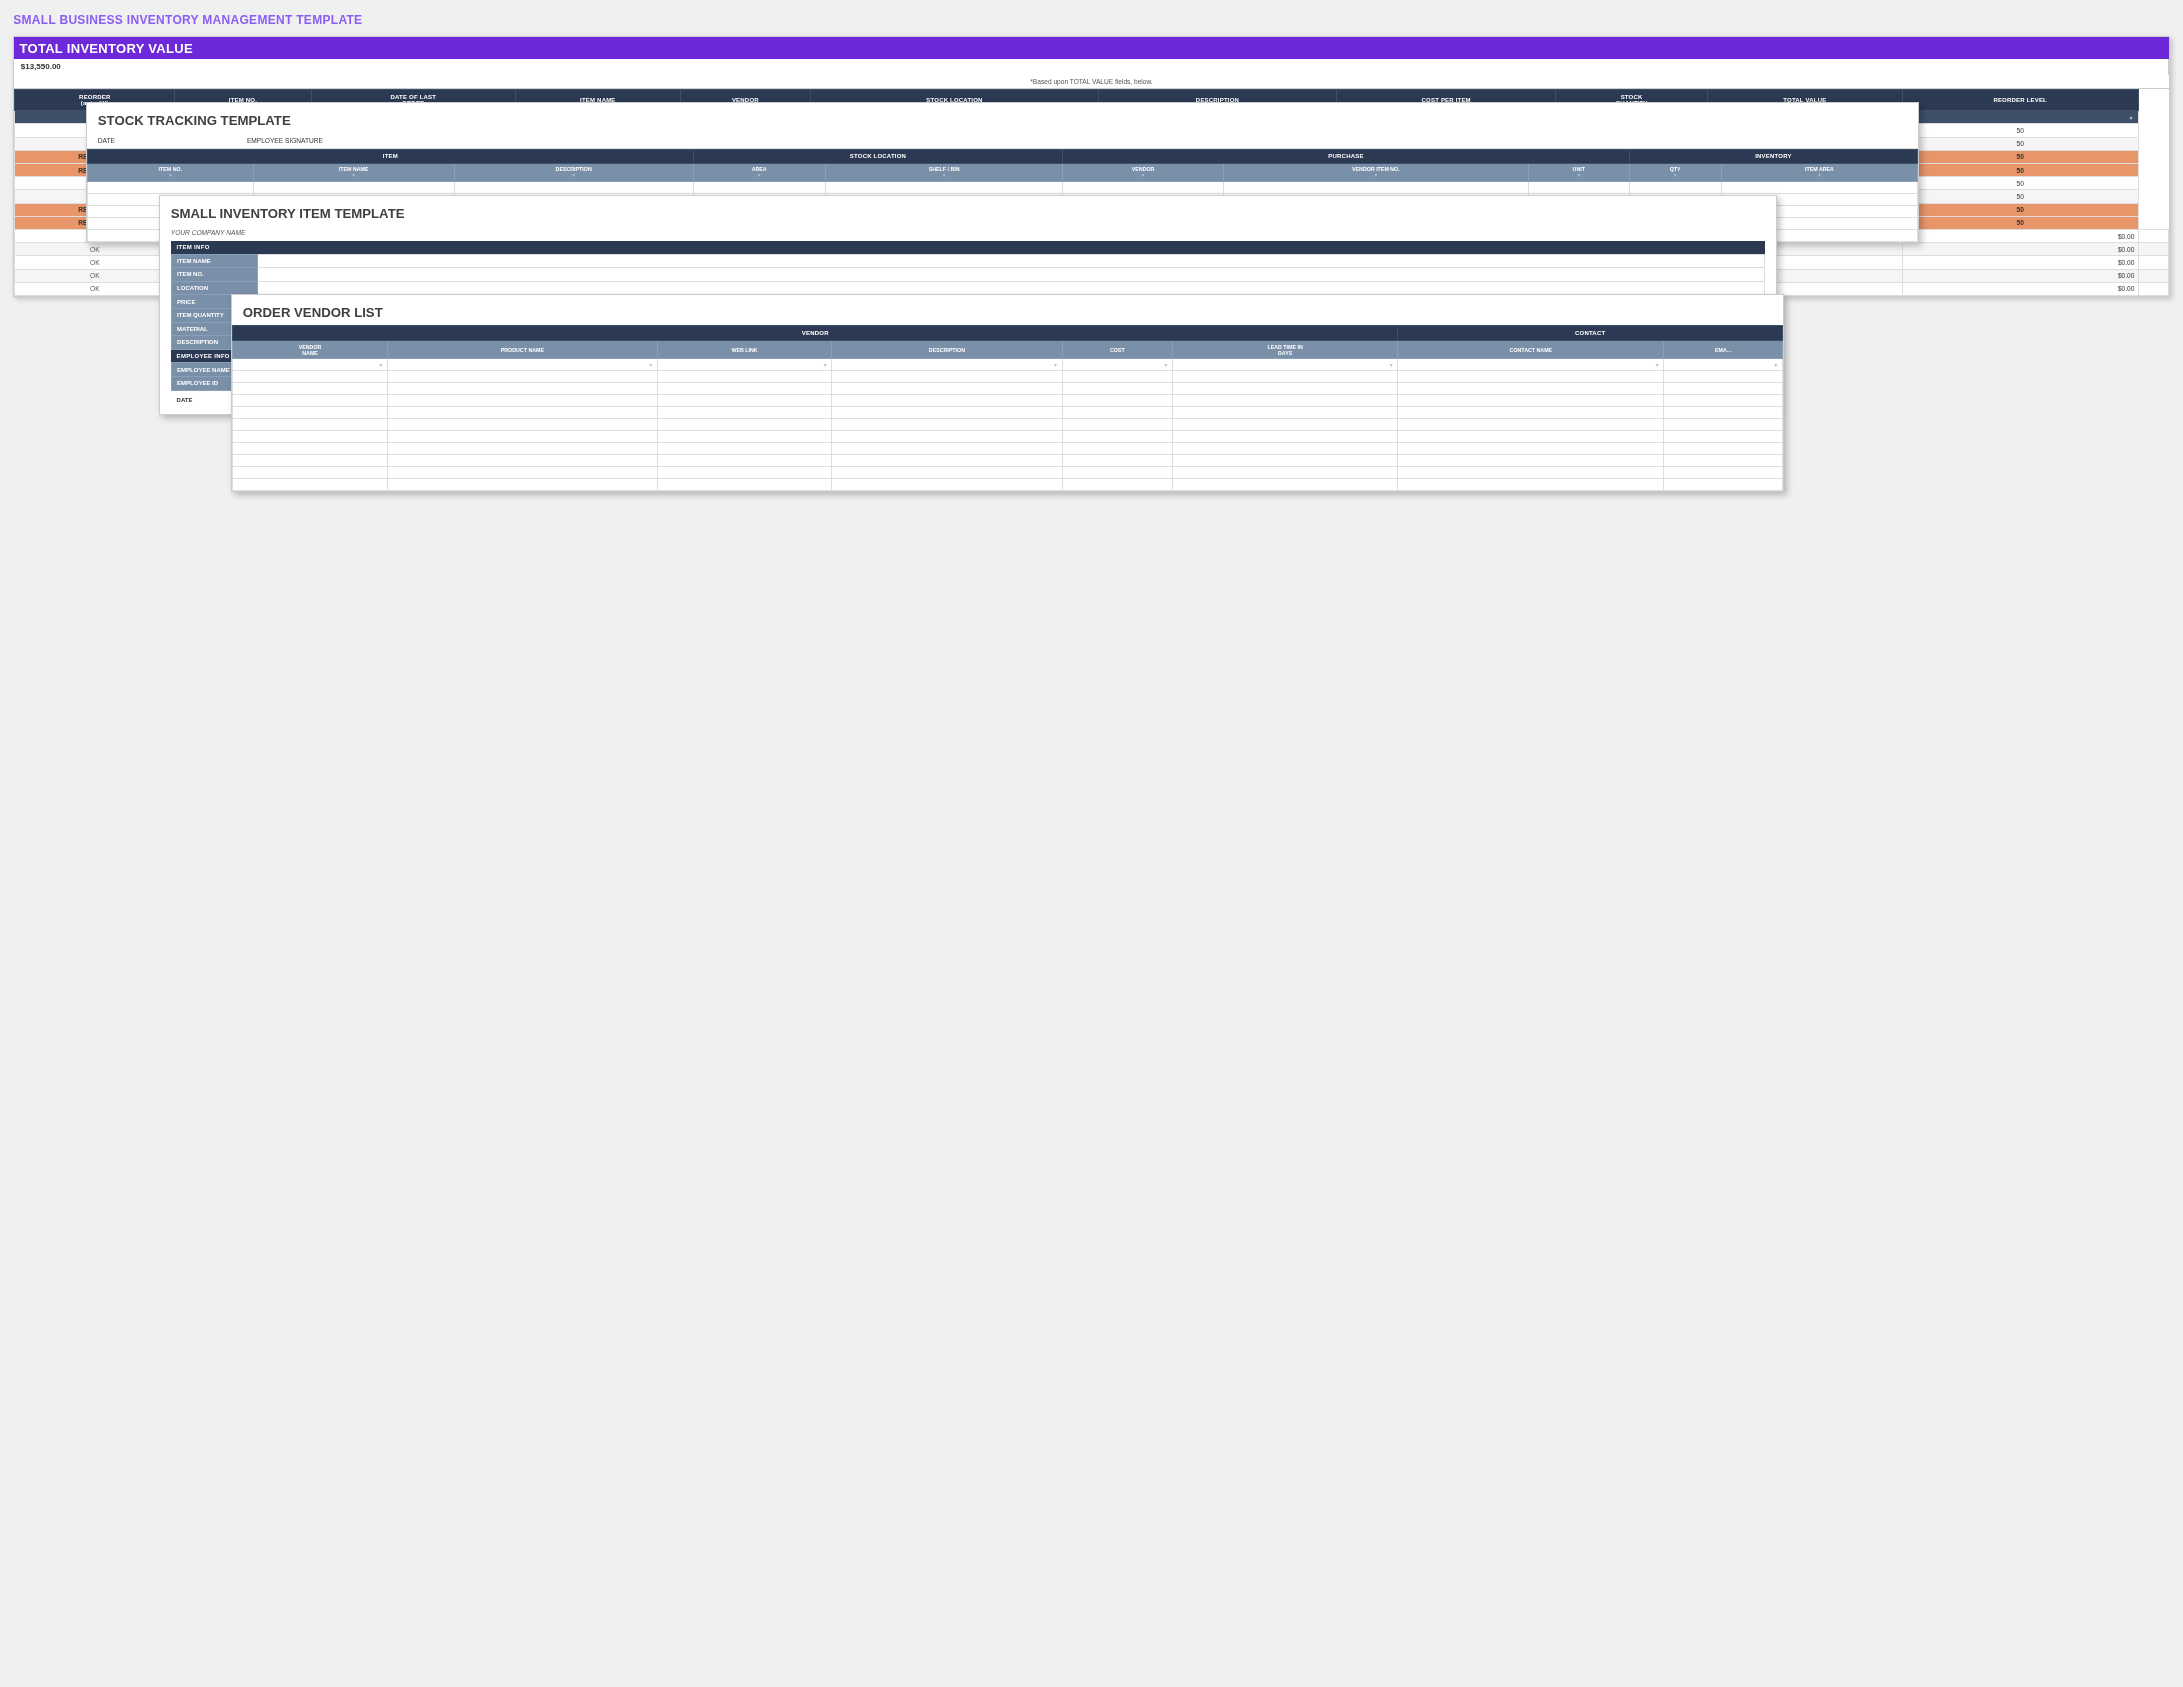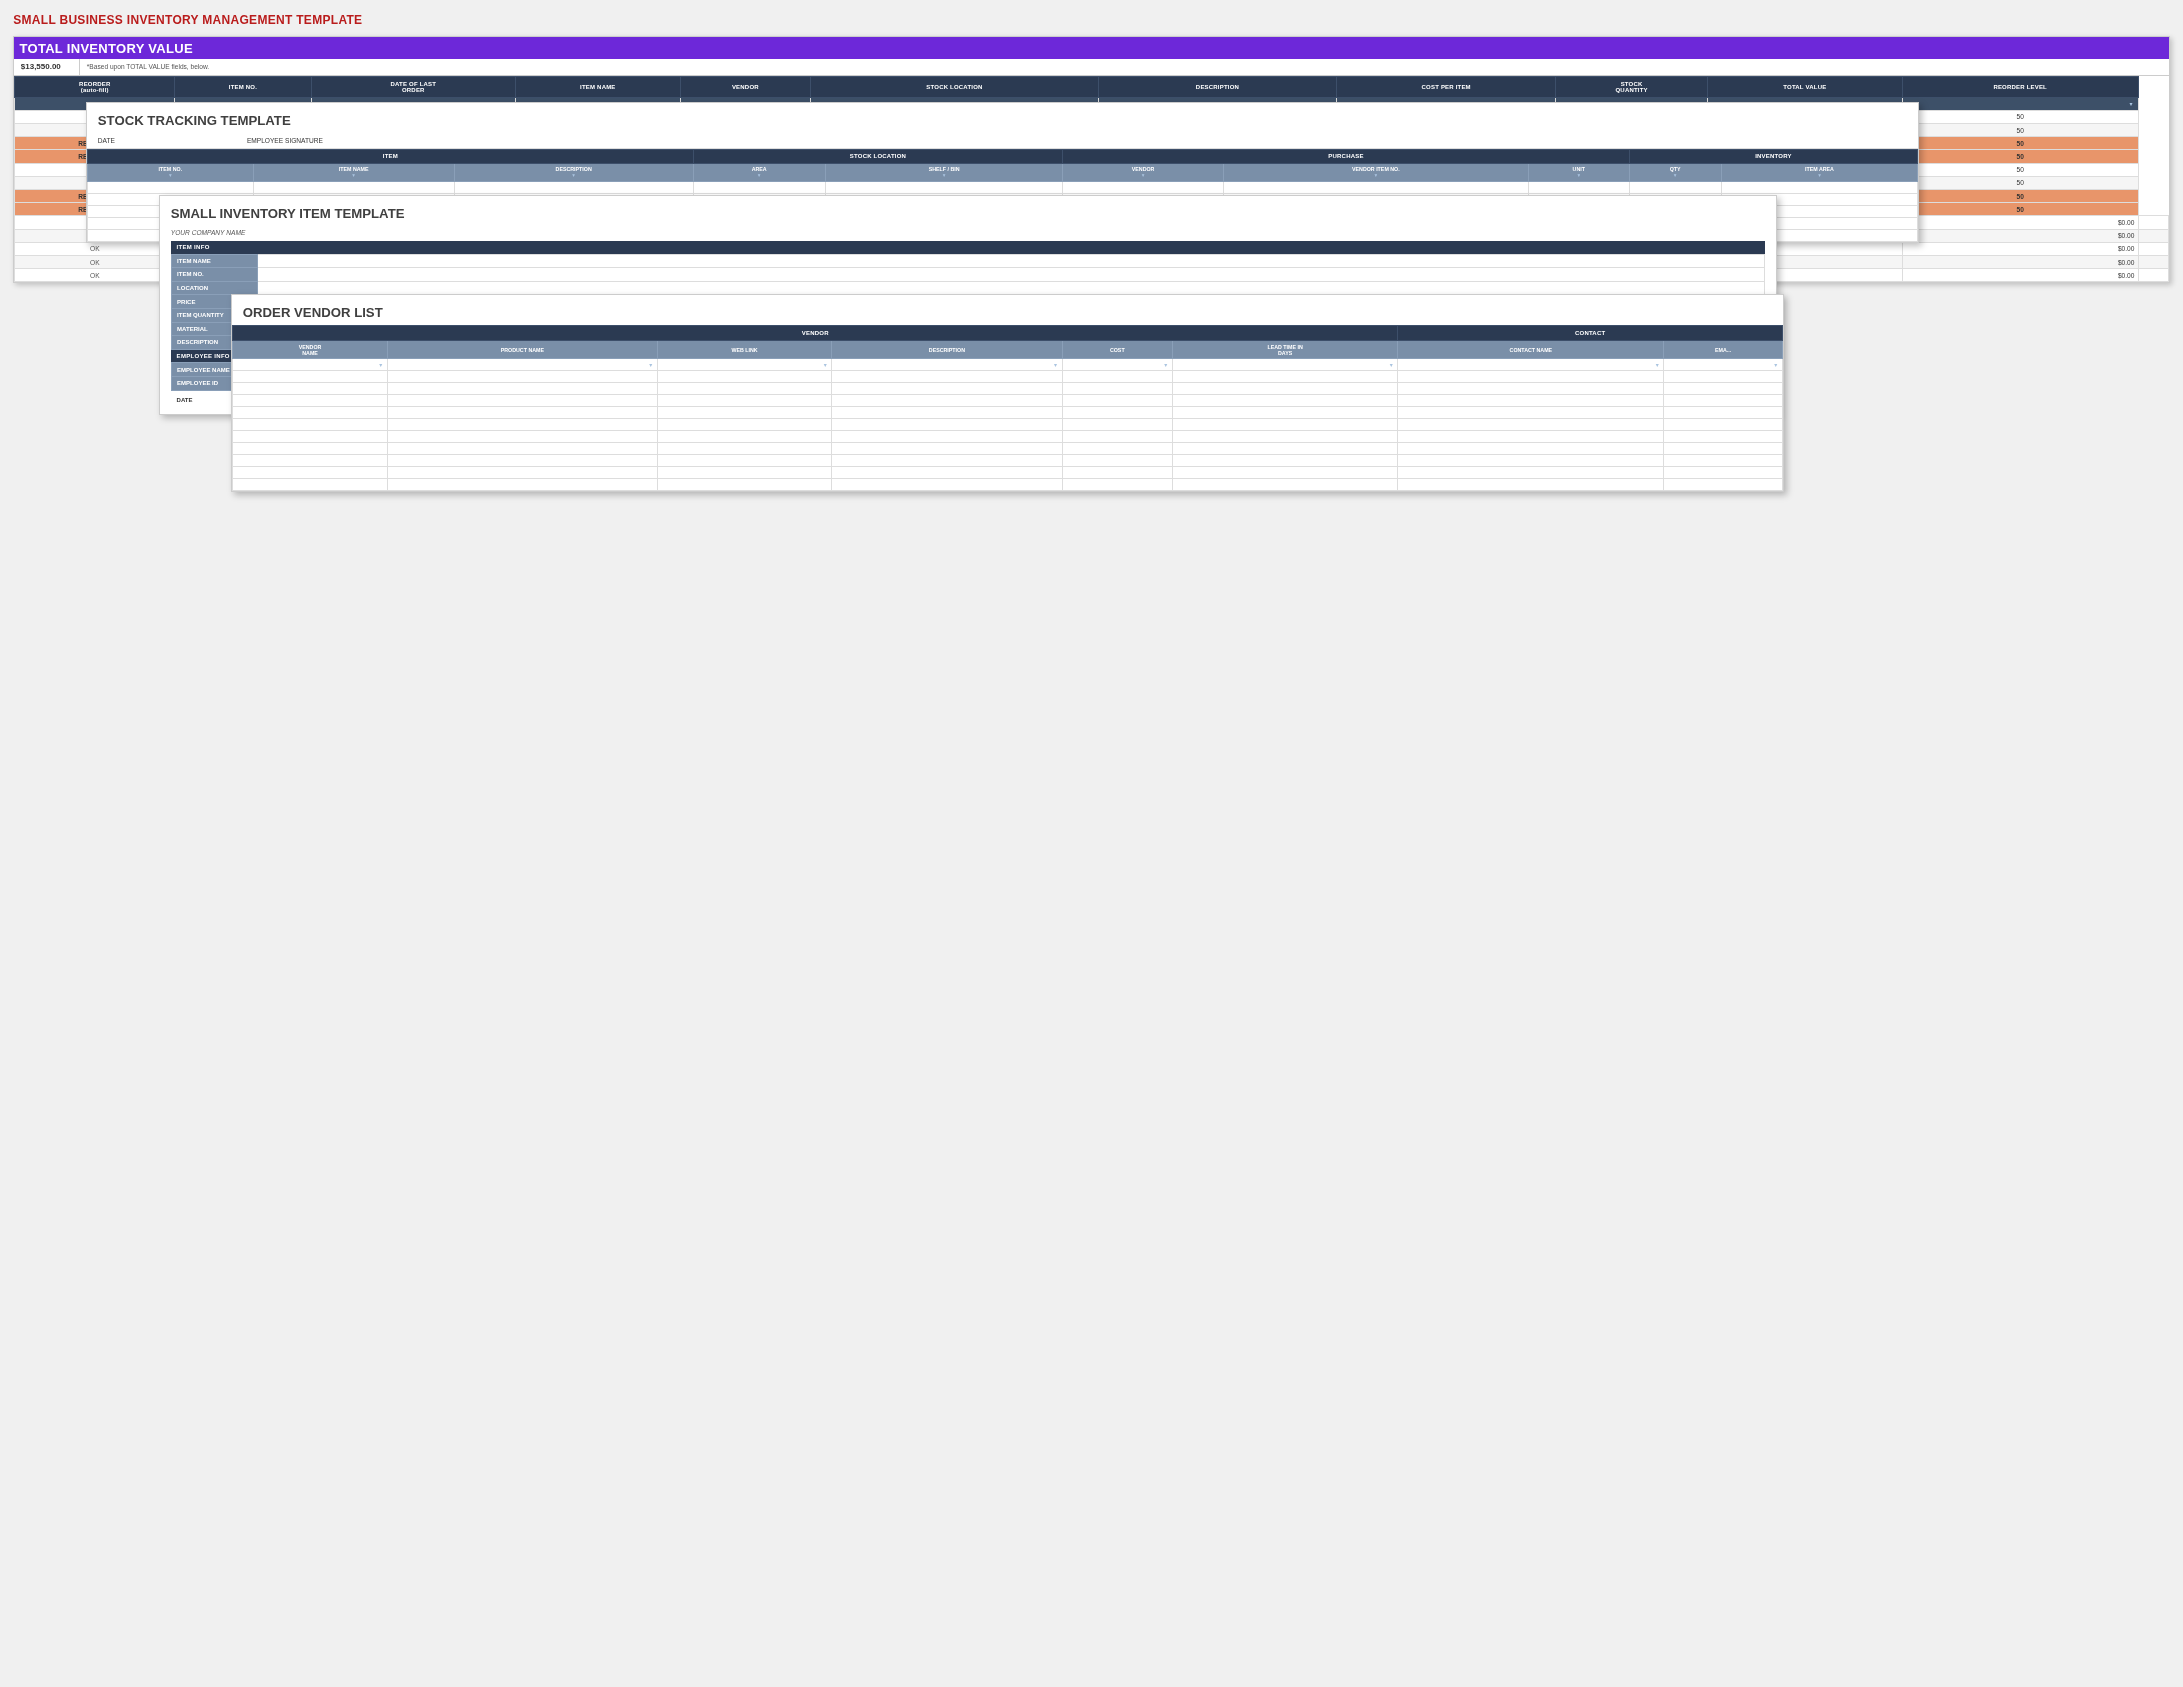--- a/index.html
+++ b/index.html
@@ -8,21 +8,21 @@
       font-family: Arial, sans-serif;
       font-size: 7.3px;
       padding: 13.2px;
       min-width: 794px;
     }
 
     
     .page-title {
       font-size: 12px;
       font-weight: bold;
-      color: #b91c1c;
+      color: #8b5cf6;
       margin-bottom: 9.3px;
       letter-spacing: 0.3px;
     }
 
     
     .sheet {
       background: white;
       border: 0.7px solid #ccc;
       box-shadow: 2px 2px 5.3px rgba(0,0,0,0.2);
       position: relative;
@@ -38,20 +38,21 @@
       color: white;
       font-size: 13px;
       font-weight: bold;
       padding: 3.3px 5.3px;
       letter-spacing: 0.3px;
     }
 
     .total-inv-row {
       display: flex;
       border-bottom: 0.7px solid #ccc;
+      flex-direction: column;
     }
 
     .total-inv-value {
       background: white;
       padding: 3.3px 6.6px;
       font-weight: bold;
       font-size: 8px;
       border-right: 0.7px solid #ccc;
       min-width: 66px;
       color: #333;

